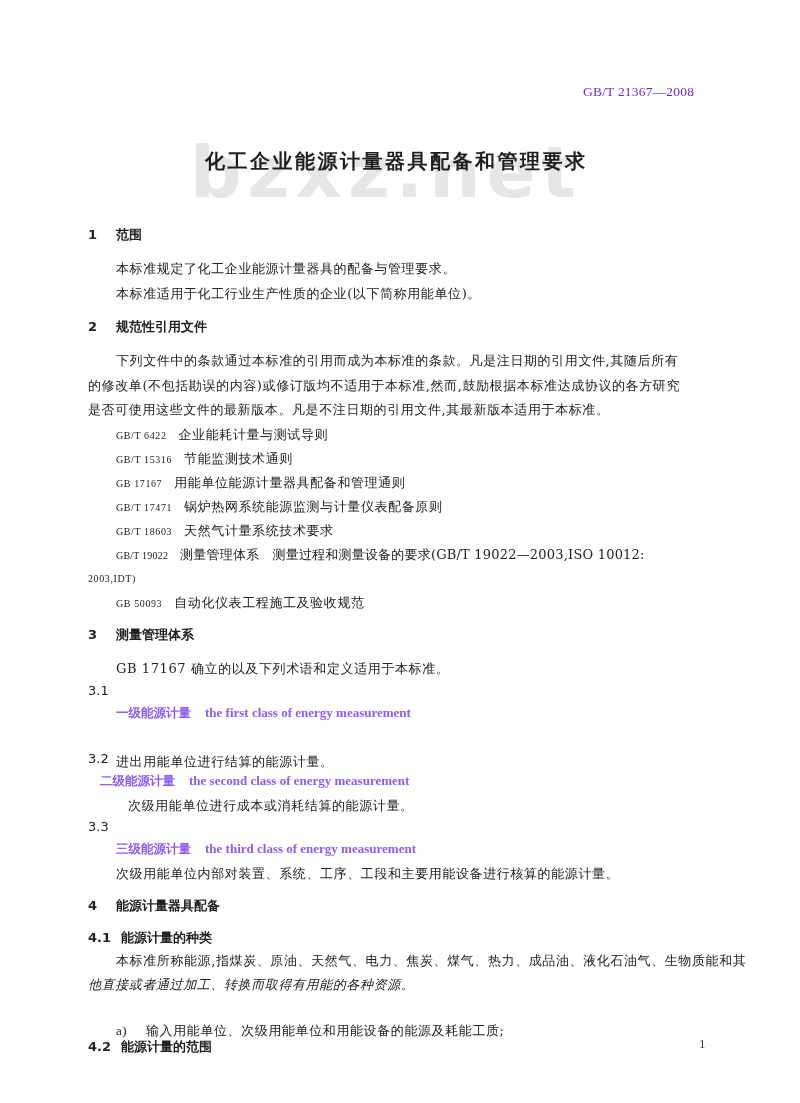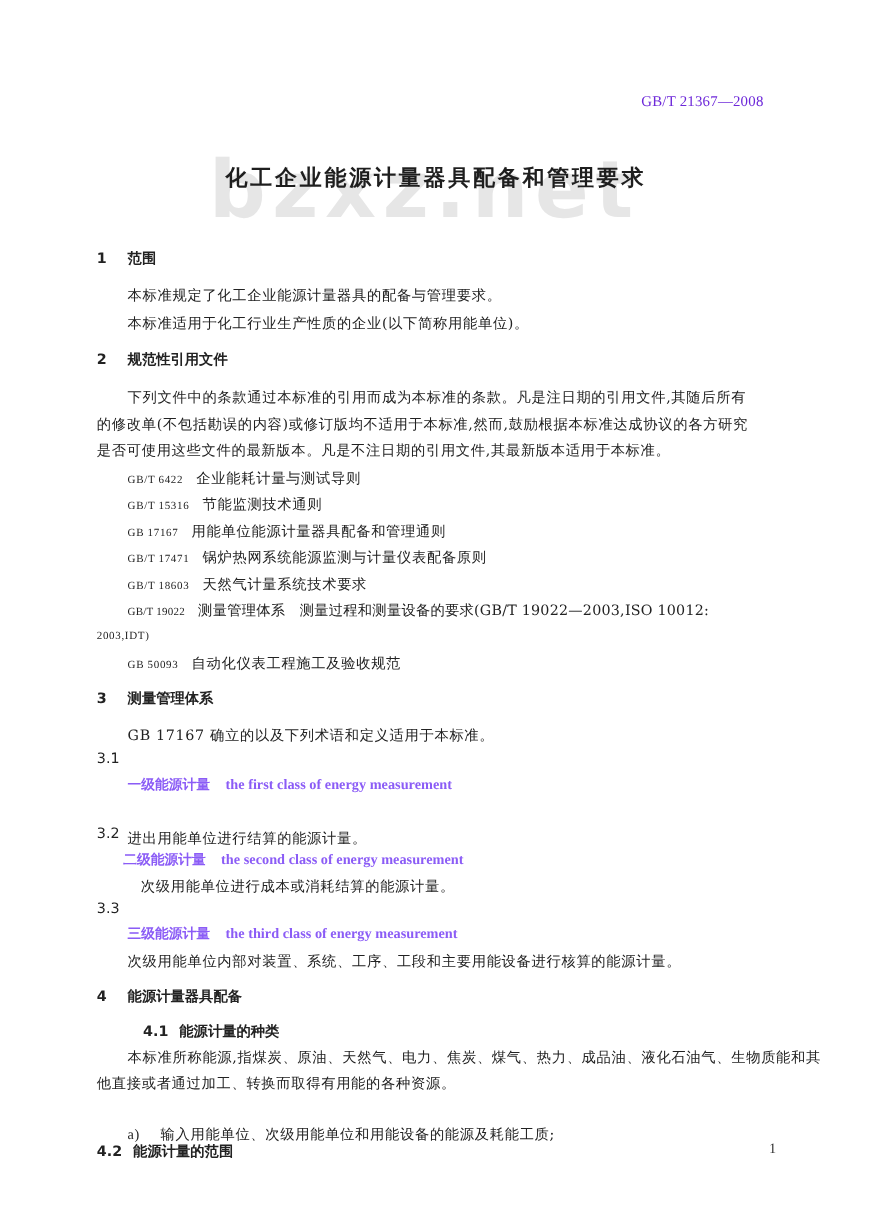--- a/index.html
+++ b/index.html
@@ -74,40 +74,40 @@
   </div>
   <div class="abs p" style="left:116px; top:660px;">GB 17167 确立的以及下列术语和定义适用于本标准。</div>
 
   <div class="abs clause-num" style="left:88px; top:683px;">3.1</div>
   <div class="abs term" style="left:116px; top:705px;">
     <span>一级能源计量</span><span class="en">the first class of energy measurement</span>
   </div>
   <div class="abs p" style="left:116px; top:729px;margin-top:24px;">进出用能单位进行结算的能源计量。</div>
 
   <div class="abs clause-num" style="left:88px; top:751px;">3.2</div>
-  <div class="abs term" style="left:112px; top:773px;text-align:right;">
+  <div class="abs term" style="left:100px; top:773px;text-align:right;">
     <span>二级能源计量</span><span class="en">the second class of energy measurement</span>
   </div>
   <div class="abs p" style="left:128px; top:797px;">次级用能单位进行成本或消耗结算的能源计量。</div>
 
   <div class="abs clause-num" style="left:88px; top:819px;">3.3</div>
   <div class="abs term" style="left:116px; top:841px;">
     <span>三级能源计量</span><span class="en">the third class of energy measurement</span>
   </div>
   <div class="abs p" style="left:116px; top:865px;">次级用能单位内部对装置、系统、工序、工段和主要用能设备进行核算的能源计量。</div>
 
   <div class="abs h1" style="left:88px; top:897px;">
     <span class="num">4</span><span>能源计量器具配备</span>
   </div>
 
-  <div class="abs h2" style="left:88px; top:929px;margin-left:42px;">
+  <div class="abs h2" style="left:88px; top:929px;">
     <span class="num">4.1</span><span>能源计量的种类</span>
   </div>
   <div class="abs p" style="left:116px; top:952px;">本标准所称能源,指煤炭、原油、天然气、电力、焦炭、煤气、热力、成品油、液化石油气、生物质能和其</div>
-  <div class="abs p" style="left:88px; top:976px;">他直接或者通过加工、转换而取得有用能的各种资源。</div>
+  <div class="abs p" style="left:88px; top:976px;font-style:italic;">他直接或者通过加工、转换而取得有用能的各种资源。</div>
 
   <div class="abs h2" style="left:88px; top:998px;margin-top:40px;">
     <span class="num">4.2</span><span>能源计量的范围</span>
   </div>
   <div class="abs p" style="left:116px; top:1022px;">
     <span style="font-family:'Liberation Serif', serif; display:inline-block; width:30px;">a)</span><span>输入用能单位、次级用能单位和用能设备的能源及耗能工质;</span>
   </div>
 
   <div class="abs page-num">1</div>
 </div>

